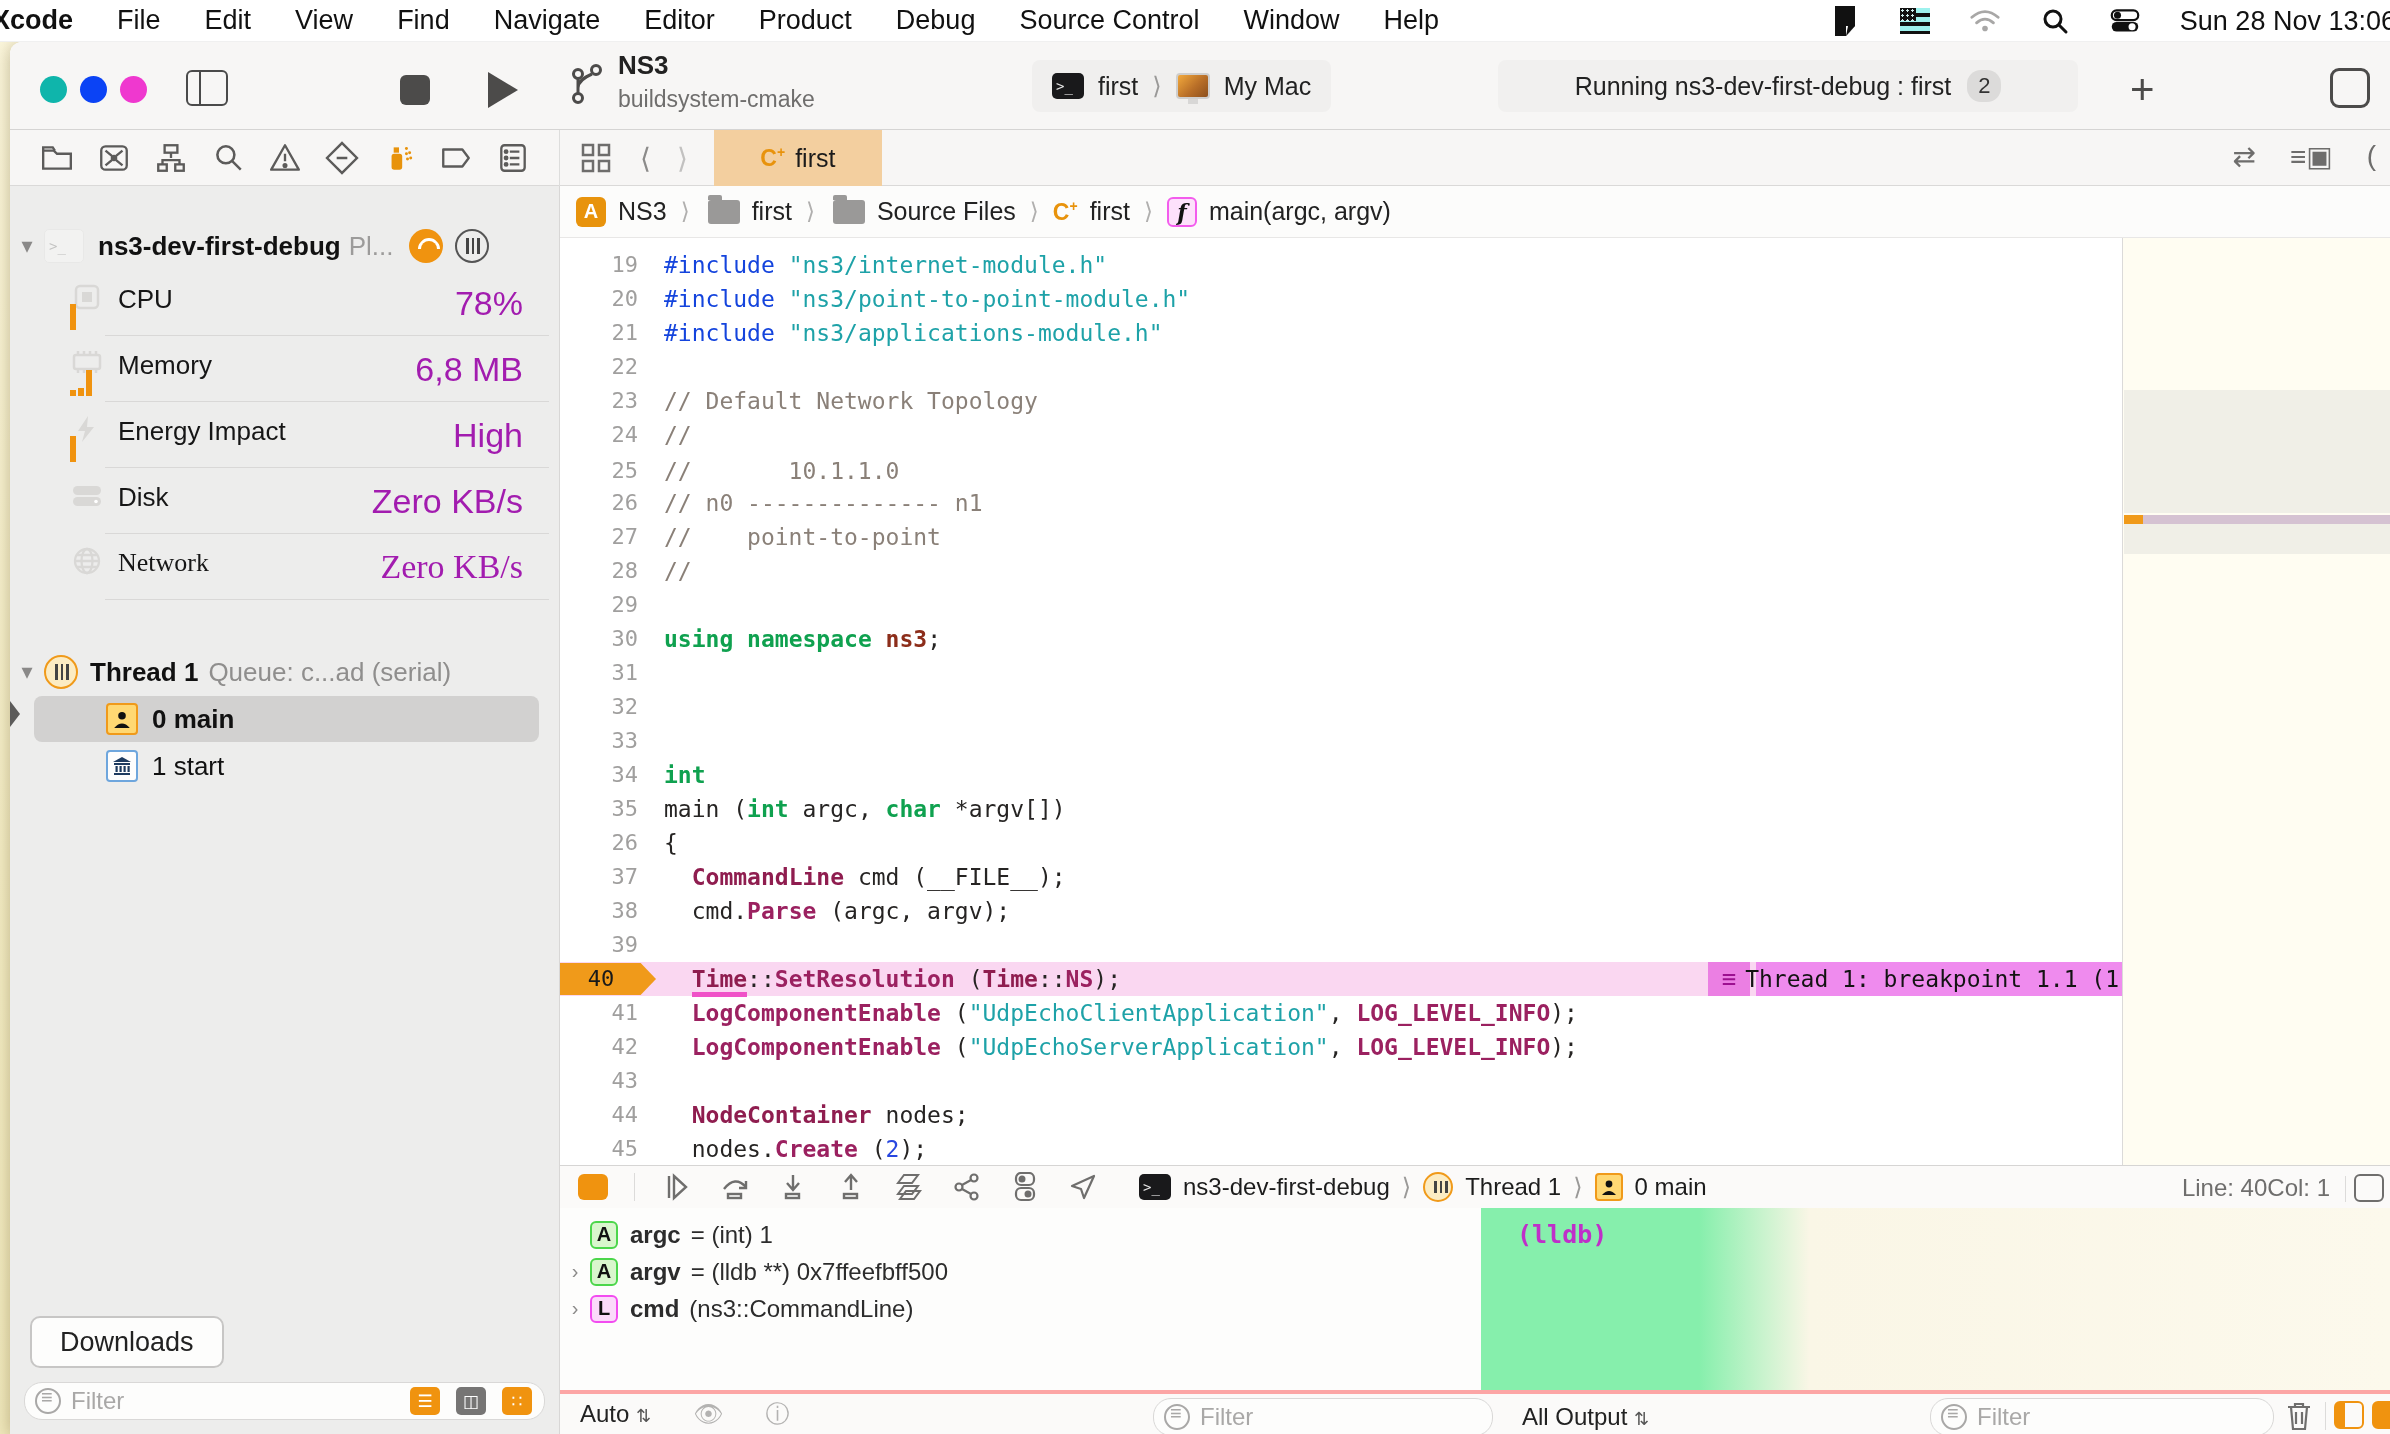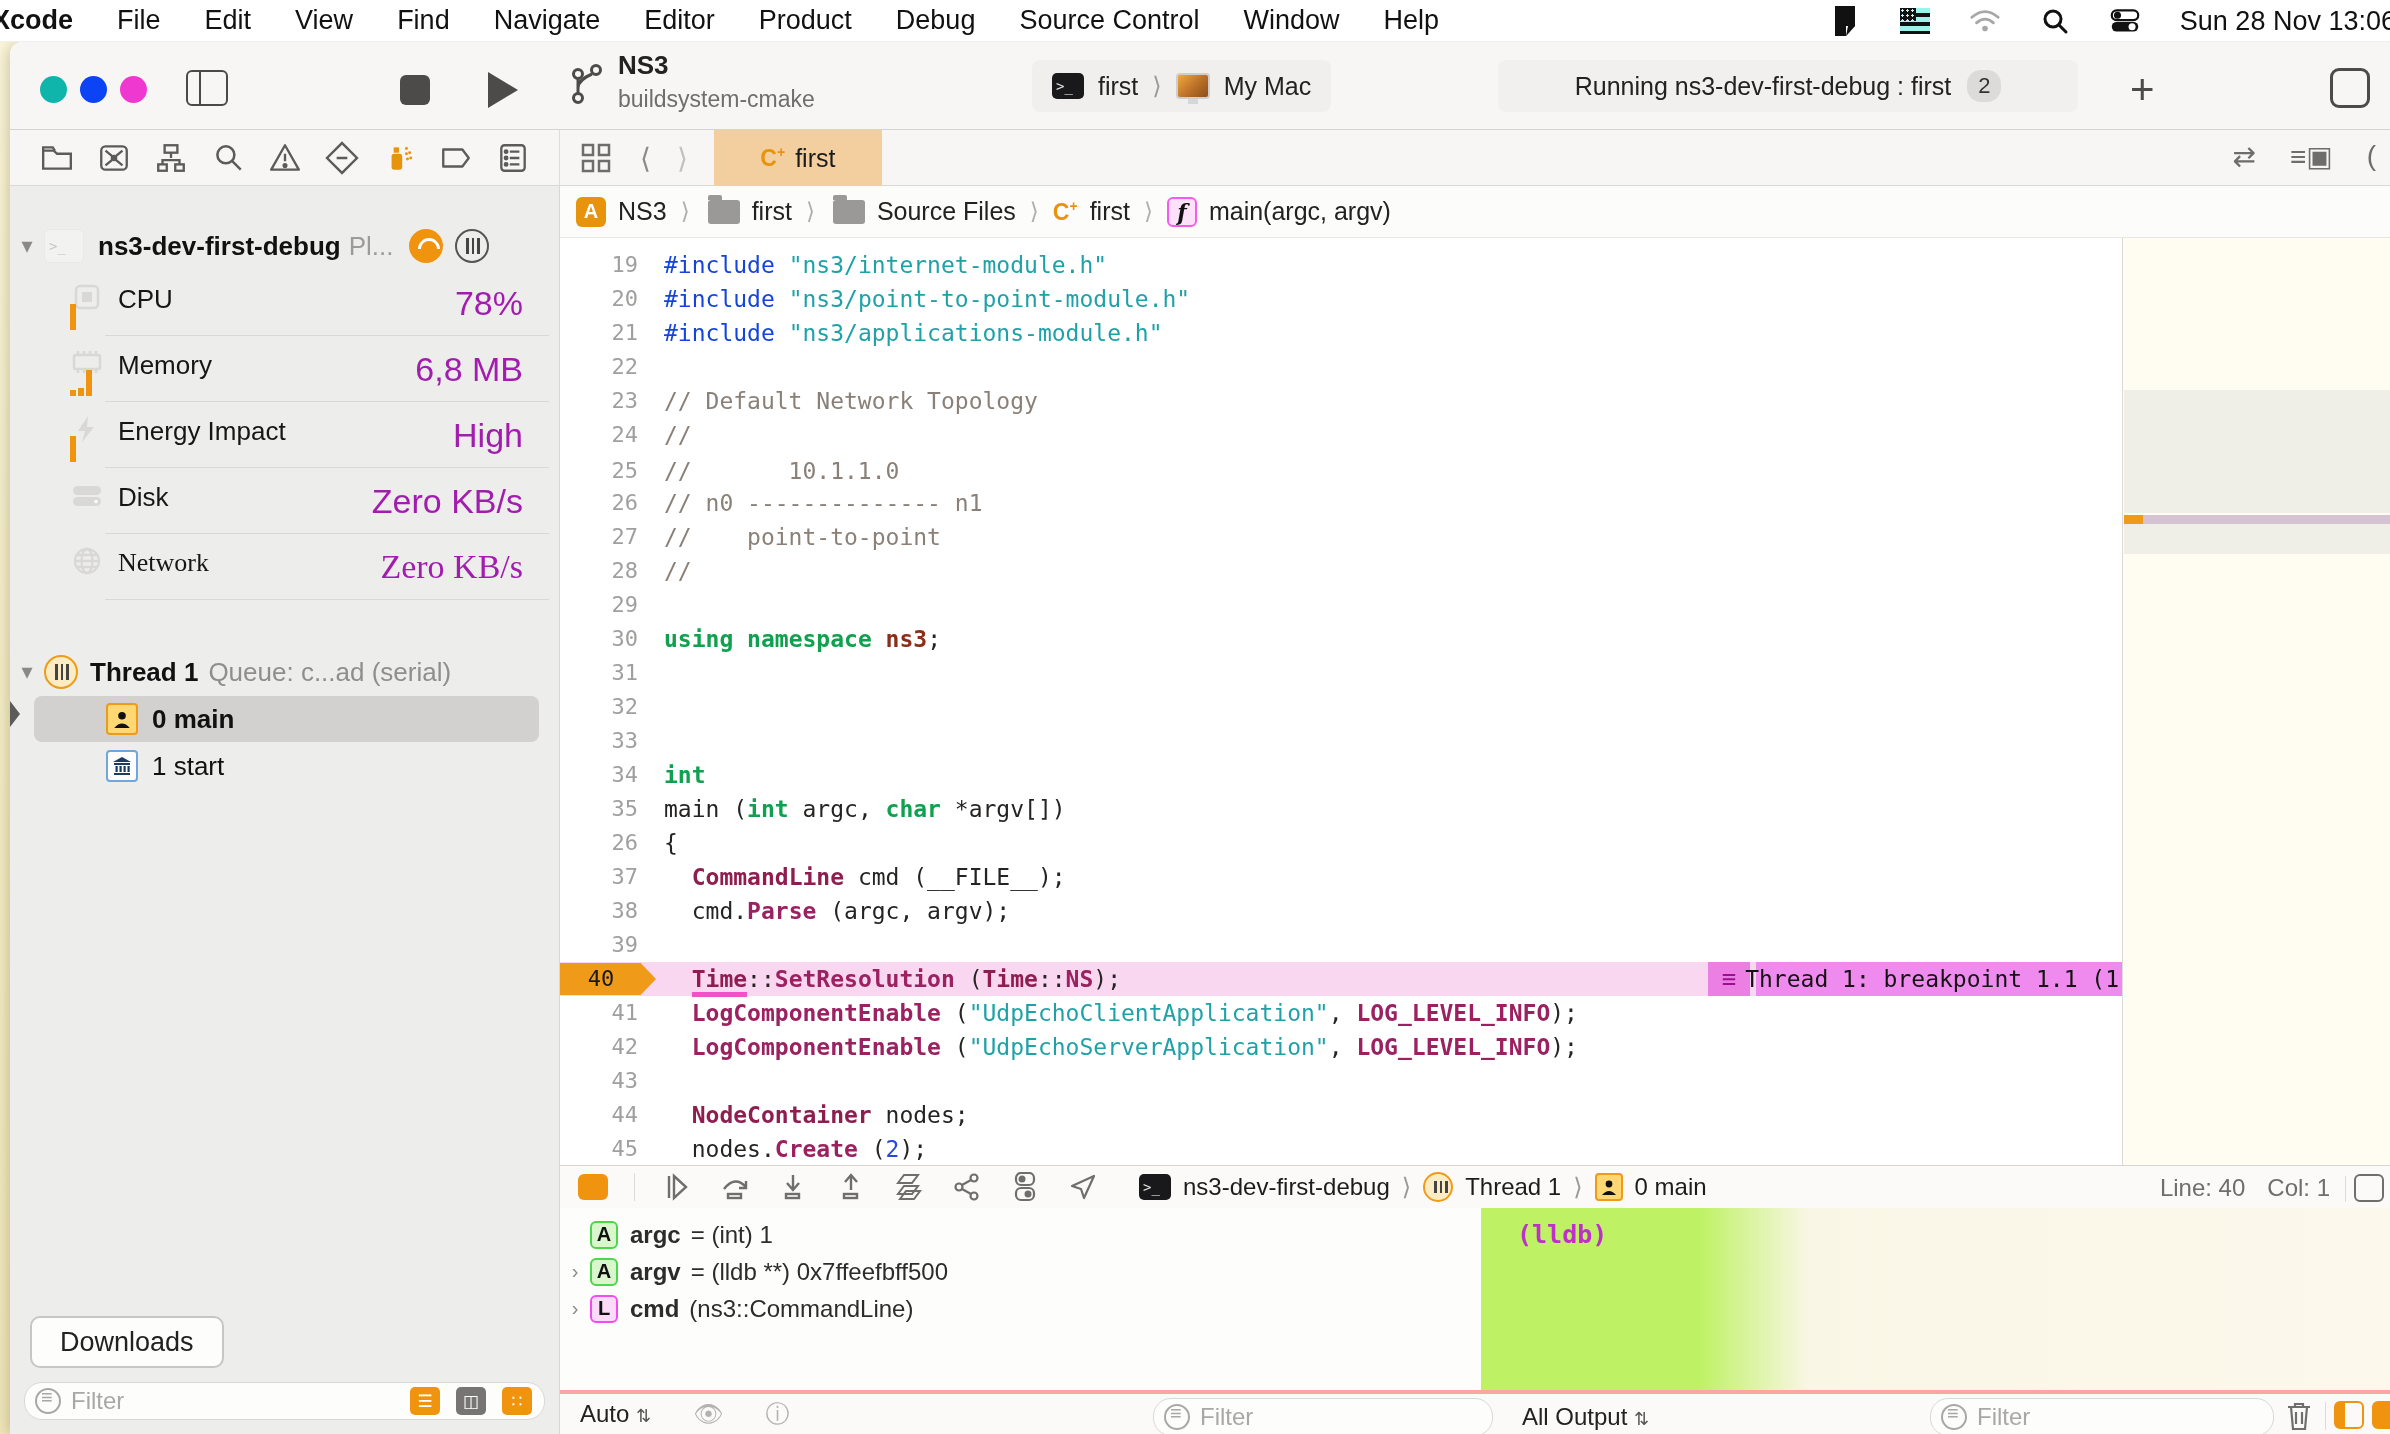--- a/index.html
+++ b/index.html
@@ -149,32 +149,32 @@
   #mm-marker::before { content:""; position:absolute; left:0; top:0; width:19px; height:9px; background:#f09a1a; }
 
   
   #debugarea { position:absolute; left:550px; top:1123px; right:0; bottom:0; background:#fbfaf9; border-top:1px solid #d6d5d4; }
   #dbg-toolbar { position:absolute; left:0; top:0; right:0; height:42px; display:flex; align-items:center; gap:26px; padding-left:18px; }
   #bp-toggle { width:30px; height:26px; background:#f0930f; border-radius:6px; }
   .dbg-sep { width:1px; height:28px; background:#dcdbda; }
   .dbg-ico { width:32px; height:32px; color:#6f6e6d; display:flex; align-items:center; justify-content:center; }
   #dbg-jumpbar { display:flex; align-items:center; gap:12px; margin-left:14px; font-size:24px; color:#1c1c1c; white-space:nowrap; }
   .mini-badge { width:28px; height:28px; border-radius:4px; display:flex; align-items:center; justify-content:center; }
-  #dbg-pos { position:absolute; right:60px; top:8px; font-size:24px; color:#6f6e6d; display:flex; gap:22px; }
+  #dbg-pos { position:absolute; right:60px; top:8px; font-size:24px; color:#6f6e6d; display:flex; }
   #dbg-pos-sep { position:absolute; right:44px; top:10px; width:1px; height:26px; background:#dcdbda; }
   #dbg-corner-ico { position:absolute; right:6px; top:8px; width:30px; height:28px; border:2.5px solid #6f6e6d; border-radius:6px; }
   #variables { position:absolute; left:0; top:42px; width:921px; bottom:44px; background:#fdfdfc; }
   .var-row { position:absolute; left:0; width:100%; height:37px; display:flex; align-items:center; font-size:24px; color:#2c2c2c; }
   .var-chevron { width:30px; text-align:center; color:#8a8988; font-size:20px; }
   .var-badge { width:28px; height:28px; border-radius:6px; font-weight:700; font-size:20px; color:#111;
     display:flex; align-items:center; justify-content:center; margin-right:12px; }
   .var-badge.green { background:#d9f6cd; border:2.5px solid #4cd64b; }
   .var-badge.pink  { background:#fbdafa; border:2.5px solid #f24cf0; }
   .var-name { font-weight:700; margin-right:10px; }
-  #console { position:absolute; left:921px; top:42px; right:0; bottom:44px; background:#bef264; }
+  #console { position:absolute; left:921px; top:42px; right:0; bottom:44px; background:#86efac; }
   #console-cream { position:absolute; left:218px; top:0; right:0; bottom:0;
     background:linear-gradient(90deg, rgba(250,246,228,0) 0%, #faf6e6 16%, #fcf9ec 100%); }
   #lldb { position:absolute; left:36px; top:12px; font-family:"DejaVu Sans Mono",monospace; font-size:25px; font-weight:700; color:#bf2fc9; }
   #dbg-bottombar { position:absolute; left:0; bottom:0; right:0; height:44px; background:#fbfaf9;
     border-top:4px solid #fca5a5; display:flex; align-items:center; font-size:24px; color:#222; }
   #scope-select { margin-left:20px; white-space:nowrap; }
   .updown { font-size:18px; color:#555; }
   #eye-ico, #info-ico { margin-left:42px; color:#b3b2b1; font-size:24px; }
   #dbg-filter1 { position:absolute; left:593px; width:340px; top:4px; }
   #output-select { position:absolute; left:962px; top:9px; white-space:nowrap; }

